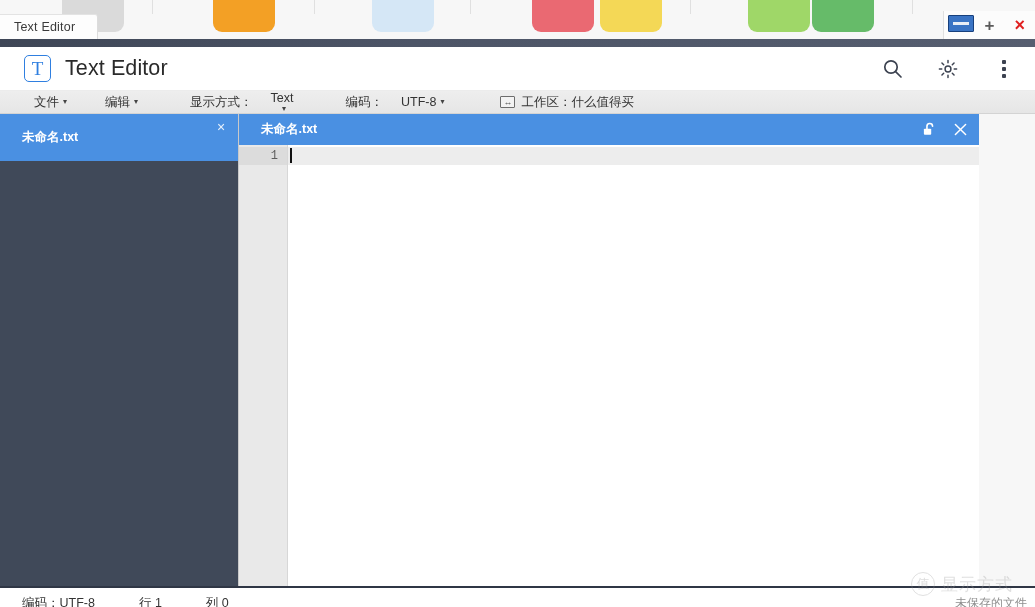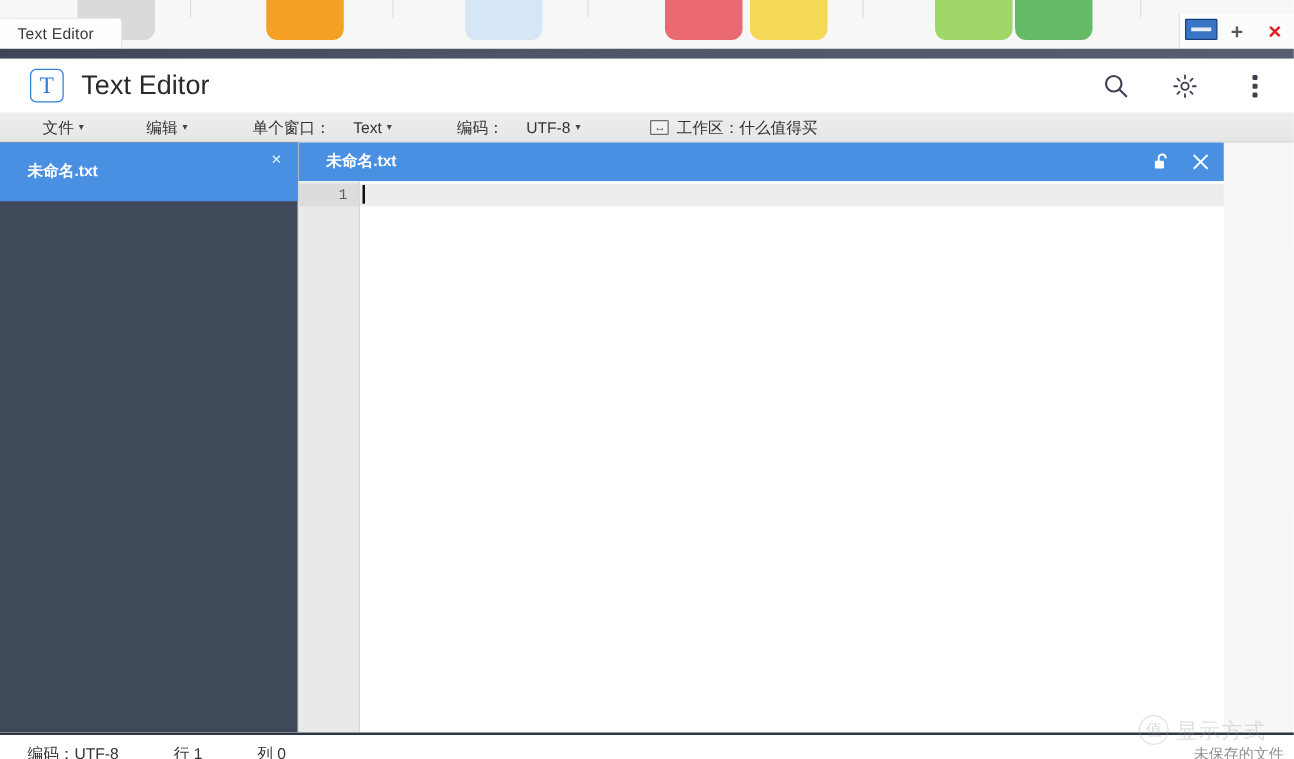--- a/index.html
+++ b/index.html
@@ -285,28 +285,28 @@
           </span>
       </div>
     </div>
   </div>
 
   <div id="menubar">
     <div class="menu-item" style="margin-left:26px;">
       <span class="menu-label">文件</span>
       <span class="caret">▾</span>
     </div>
-    <div class="menu-item" style="margin-left:34px;">
+    <div class="menu-item" style="margin-left:22px;">
       <span class="menu-label">编辑</span>
       <span class="caret">▾</span>
     </div>
     <div class="menu-item" style="margin-left:36px;">
-      <span class="menu-label">单个窗口：</span>
-    </div>
-    <div class="menu-item" style="margin-left:2px;">
+      <span class="menu-label">显示方式：</span>
+    </div>
+    <div class="menu-item" style="margin-left:2px;flex-direction:column;">
       <span class="menu-val">Text</span>
       <span class="caret">▾</span>
     </div>
     <div class="menu-item" style="margin-left:36px;">
       <span class="menu-label">编码：</span>
     </div>
     <div class="menu-item" style="margin-left:2px;">
       <span class="menu-val">UTF-8</span>
       <span class="caret">▾</span>
     </div>

